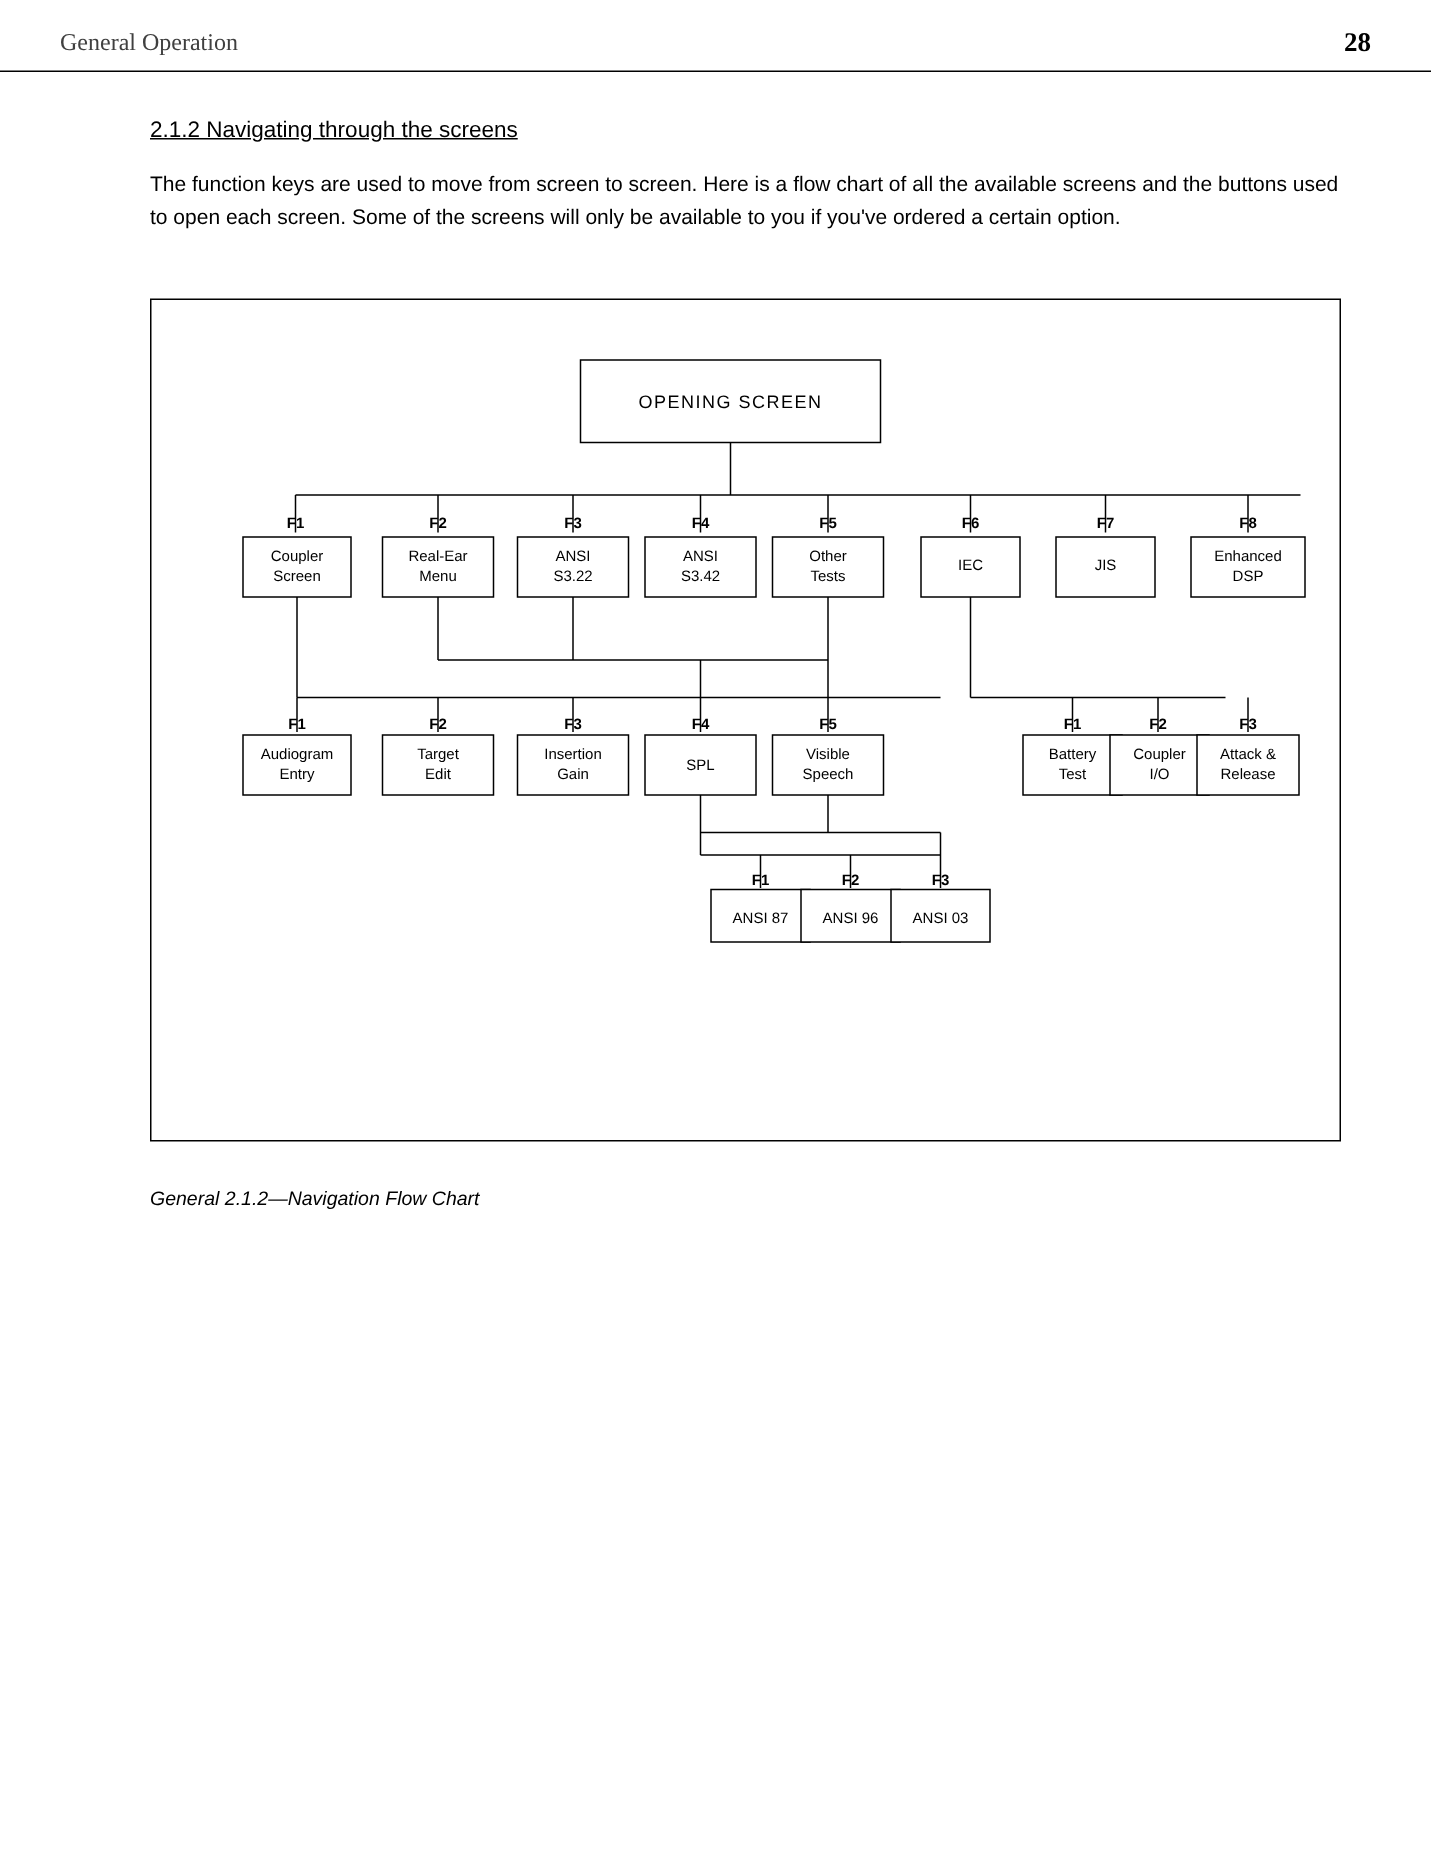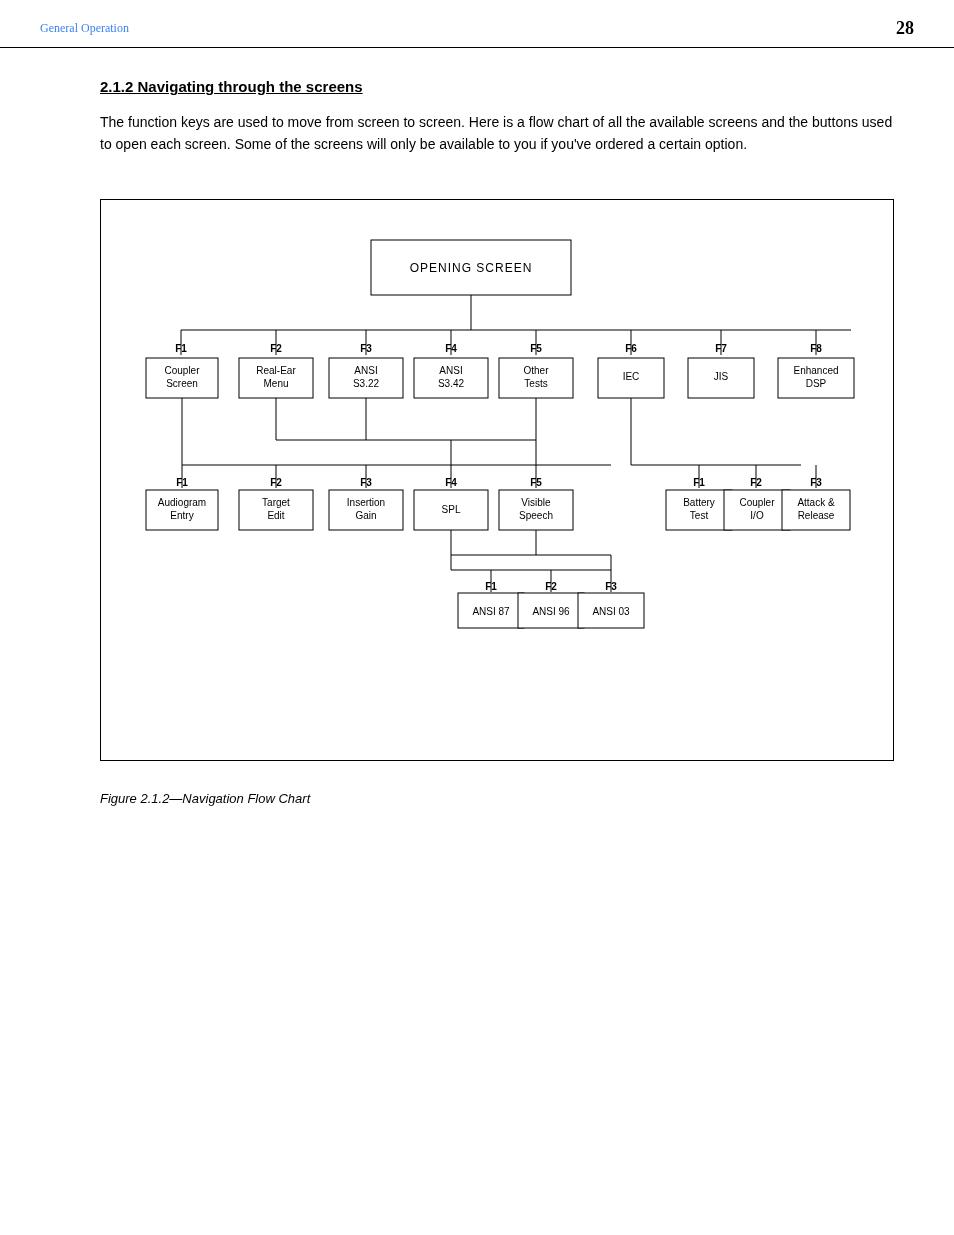--- a/index.html
+++ b/index.html
@@ -15,52 +15,52 @@
     
     .page-header {
       display: flex;
       justify-content: space-between;
       align-items: center;
       padding: 18px 40px 8px 40px;
       border-bottom: 1px solid #000;
       margin-bottom: 0;
     }
     .header-left {
-      font-size: 12px;
-      color: #3b82f6;
+      font-size: 16px;
+      color: #404040;
     }
     .header-right {
       font-size: 18px;
       font-weight: bold;
     }
 
     
     .content {
       padding: 30px 60px 30px 100px;
     }
 
     .section-title {
       font-size: 15px;
-      font-weight: bold;
+      font-weight: normal;
       margin-bottom: 16px;
       font-family: Arial, sans-serif;
       text-decoration: underline;
     }
 
     .description {
       font-size: 14px;
       line-height: 1.6;
       margin-bottom: 43px;
       font-family: Arial, sans-serif;
     }
 
     
     .flowchart-container {
       border: 1px solid #000;
-      padding: 30px 20px 30px 20px;
+      padding: 30px 20px 30px 36px;
       margin-bottom: 30px;
       position: relative;
     }
 
     
     .flowchart-svg {
       display: block;
       margin: 0 auto;
     }
     line {
@@ -248,15 +248,15 @@
       <rect x="397" y="363" width="66" height="35" fill="#fff" stroke="#000" stroke-width="1"></rect>
       <text x="430" y="385" text-anchor="middle" font-family="Arial,sans-serif" font-size="10">ANSI 96</text>
 
       <rect x="457" y="363" width="66" height="35" fill="#fff" stroke="#000" stroke-width="1"></rect>
       <text x="490" y="385" text-anchor="middle" font-family="Arial,sans-serif" font-size="10">ANSI 03</text>
 
     </svg>
 
   </div>
 
-  <div class="figure-caption">Figure 2.1.2—Navigation Flow Chart</div>
+  <div class="figure-caption">General 2.1.2—Navigation Flow Chart</div>
 
 </div>
 
 </body></html>

